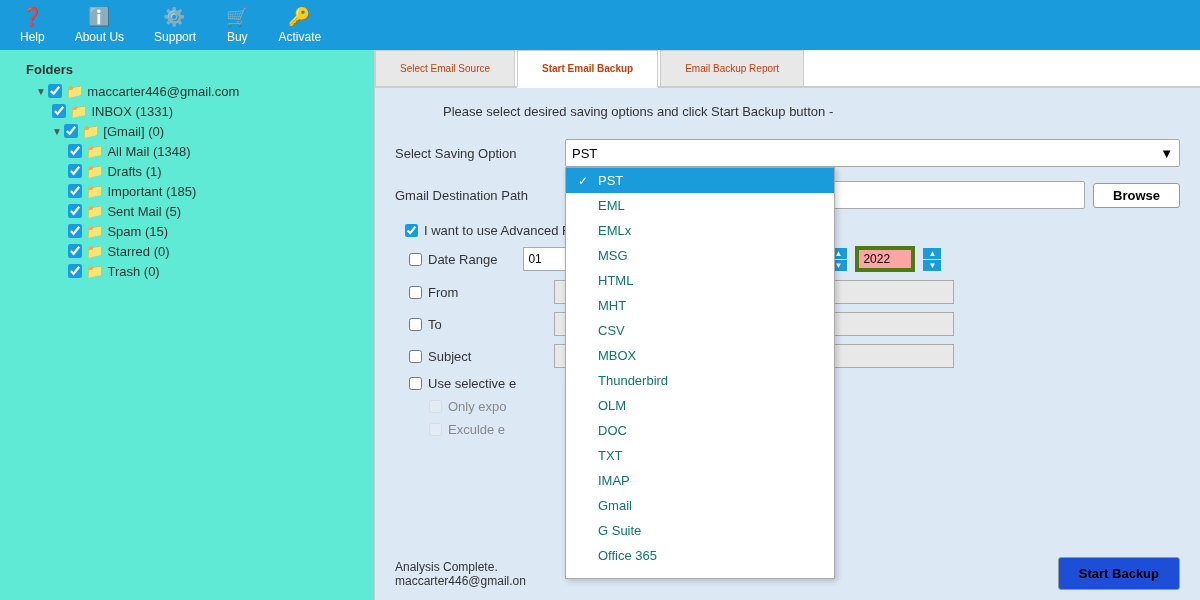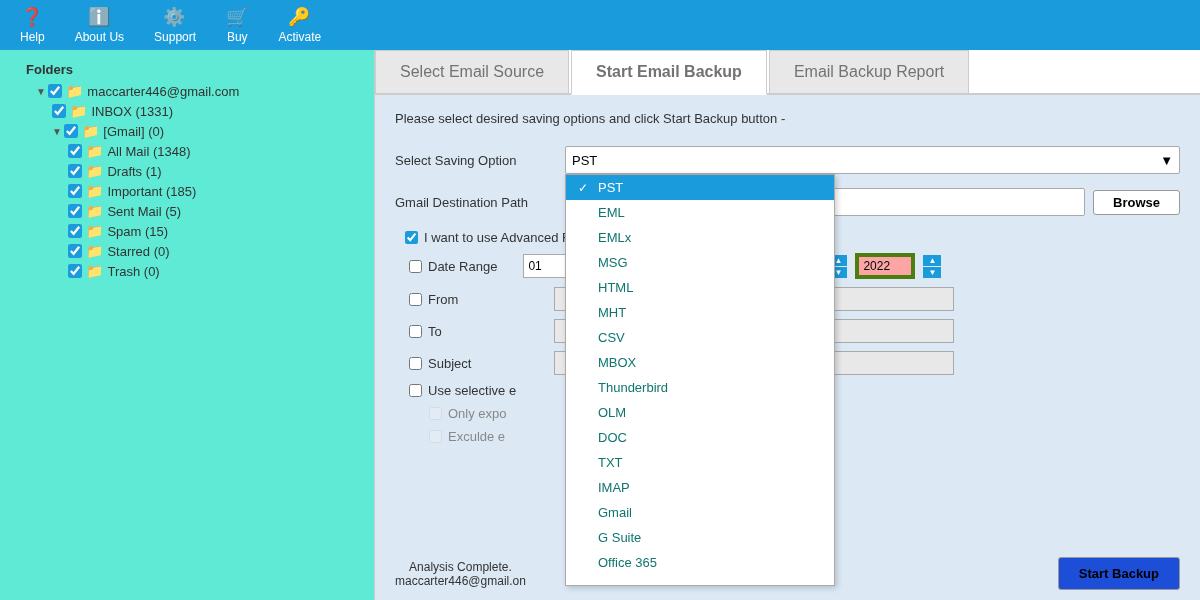--- a/index.html
+++ b/index.html
@@ -83,41 +83,42 @@
       display: flex;
       background: white;
       border-bottom: 2px solid #ccc;
     }
     .tab {
       padding: 12px 24px;
       cursor: pointer;
       border: 1px solid #ccc;
       border-bottom: none;
       background: #e8e8e8;
-      font-size: 16px;
-      color: #737373;
+      font-size: 10px;
+      color: #c2410c;
       margin-right: 2px;
     }
     .tab.active {
       background: white;
       border-bottom: 2px solid white;
       margin-bottom: -2px;
       font-weight: bold;
     }
 
     
     #panel {
       padding: 16px 20px;
       flex: 1;
       position: relative;
     }
     .instruction-text {
       color: #333;
       margin-bottom: 20px;
       font-size: 13px;
+      margin-left: 48px;
     }
 
     
     .form-row {
       display: flex;
       align-items: center;
       margin-bottom: 14px;
       position: relative;
     }
     .form-label {
@@ -255,21 +256,21 @@
     
     #bottom-bar {
       position: absolute;
       bottom: 10px;
       left: 20px;
       right: 20px;
       display: flex;
       align-items: center;
       justify-content: space-between;
     }
-    .analysis-text { font-size: 12px; color: #333; text-align: center; }
+    .analysis-text { font-size: 12px; color: #333; }
     .start-backup-btn {
       padding: 8px 20px;
       background: #1d4ed8;
       border: 1px solid #999;
       border-radius: 3px;
       cursor: pointer;
       font-size: 13px;
       font-weight: bold;
     }
 

